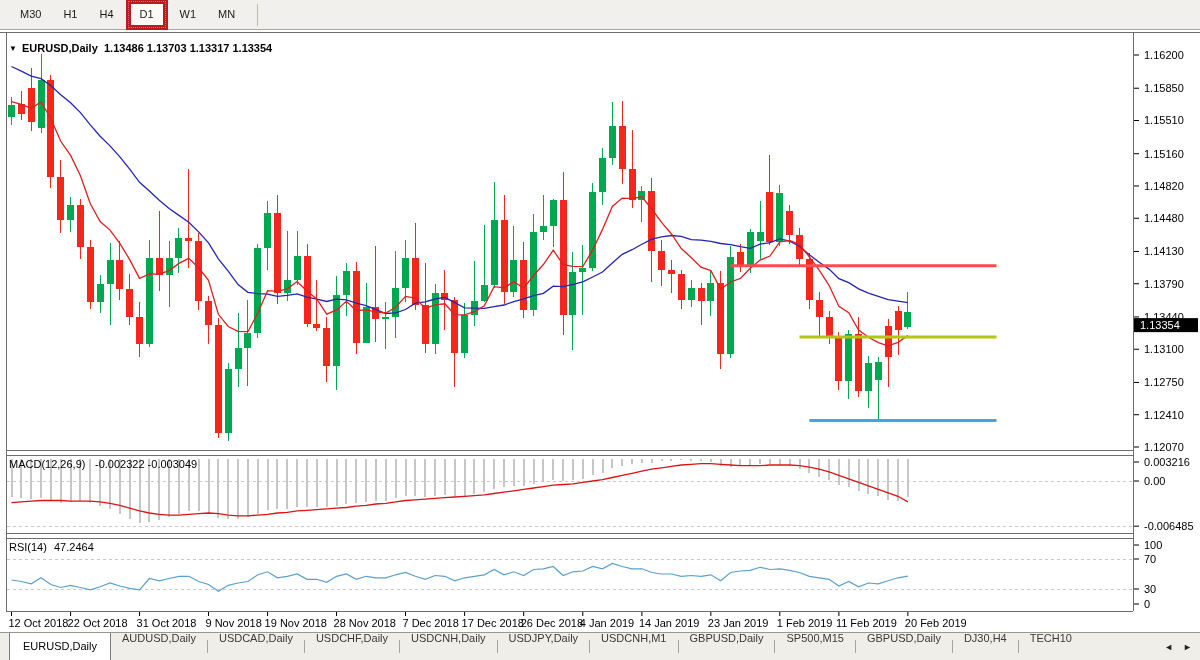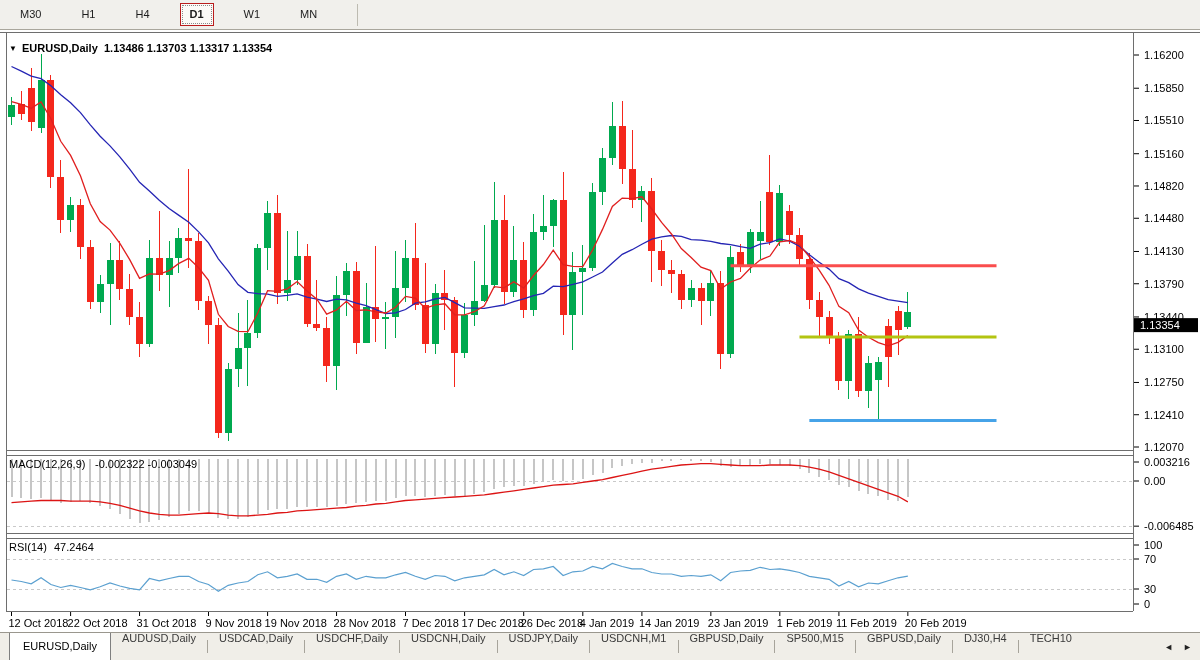--- a/index.html
+++ b/index.html
@@ -1,20 +1,20 @@
 <!DOCTYPE html>
 <html><head>
 <meta charset="utf-8">
 <style>
   html,body{margin:0;padding:0;background:#fff;width:1200px;height:660px;overflow:hidden;
     font-family:"Liberation Sans",sans-serif;-webkit-font-smoothing:none;}
   .toolbar{position:absolute;top:0;left:0;width:1200px;height:30px;background:#F1F0EC;
-    border-bottom:1px solid #A9A69C;display:flex;align-items:center;padding-left:10px;box-sizing:border-box;gap:20px;}
+    border-bottom:1px solid #A9A69C;display:flex;align-items:center;padding-left:10px;box-sizing:border-box;gap:2px;}
   .tf-btn{font-size:11px;color:#1c1c1c;padding:5px 9px;border:1px solid transparent;cursor:default;line-height:11px;}
-  .tf-btn.active{background:#FBFAF7;border:1px solid #b91c1c;outline:1px dotted #8a8a8a;outline-offset:-3px;font-weight:bold;}
+  .tf-btn.active{background:#FBFAF7;border:5px solid #b91c1c;outline:1px dotted #8a8a8a;outline-offset:-3px;}
   .tb-sep{width:1px;height:22px;background:#BDBBB1;margin-left:10px;}
   .chart-svg{position:absolute;top:30px;left:0;}
   .tabbar{position:absolute;top:632px;left:0;width:1200px;height:28px;background:#F0EEE8;
     border-top:1px solid #9a978e;box-sizing:border-box;display:flex;align-items:stretch;overflow:hidden;}
   .tabs-scroller{display:flex;align-items:center;overflow:hidden;flex:1 1 auto;min-width:0;}
   .sym-tab{font-size:11px;color:#3a3a3a;padding:7px 11px 24px;white-space:nowrap;cursor:default;}
   .sym-tab.active{background:#ffffff;border:1px solid #7f7f7f;border-bottom:none;color:#000;
     margin-left:9px;padding:7px 13px 9px;font-size:11px;}
   .tab-sep{width:1px;height:13px;background:#A7A49B;flex:0 0 auto;align-self:center;}
   .tab-arrows{flex:0 0 auto;display:flex;align-items:center;gap:10px;padding:0 8px 0 6px;}

